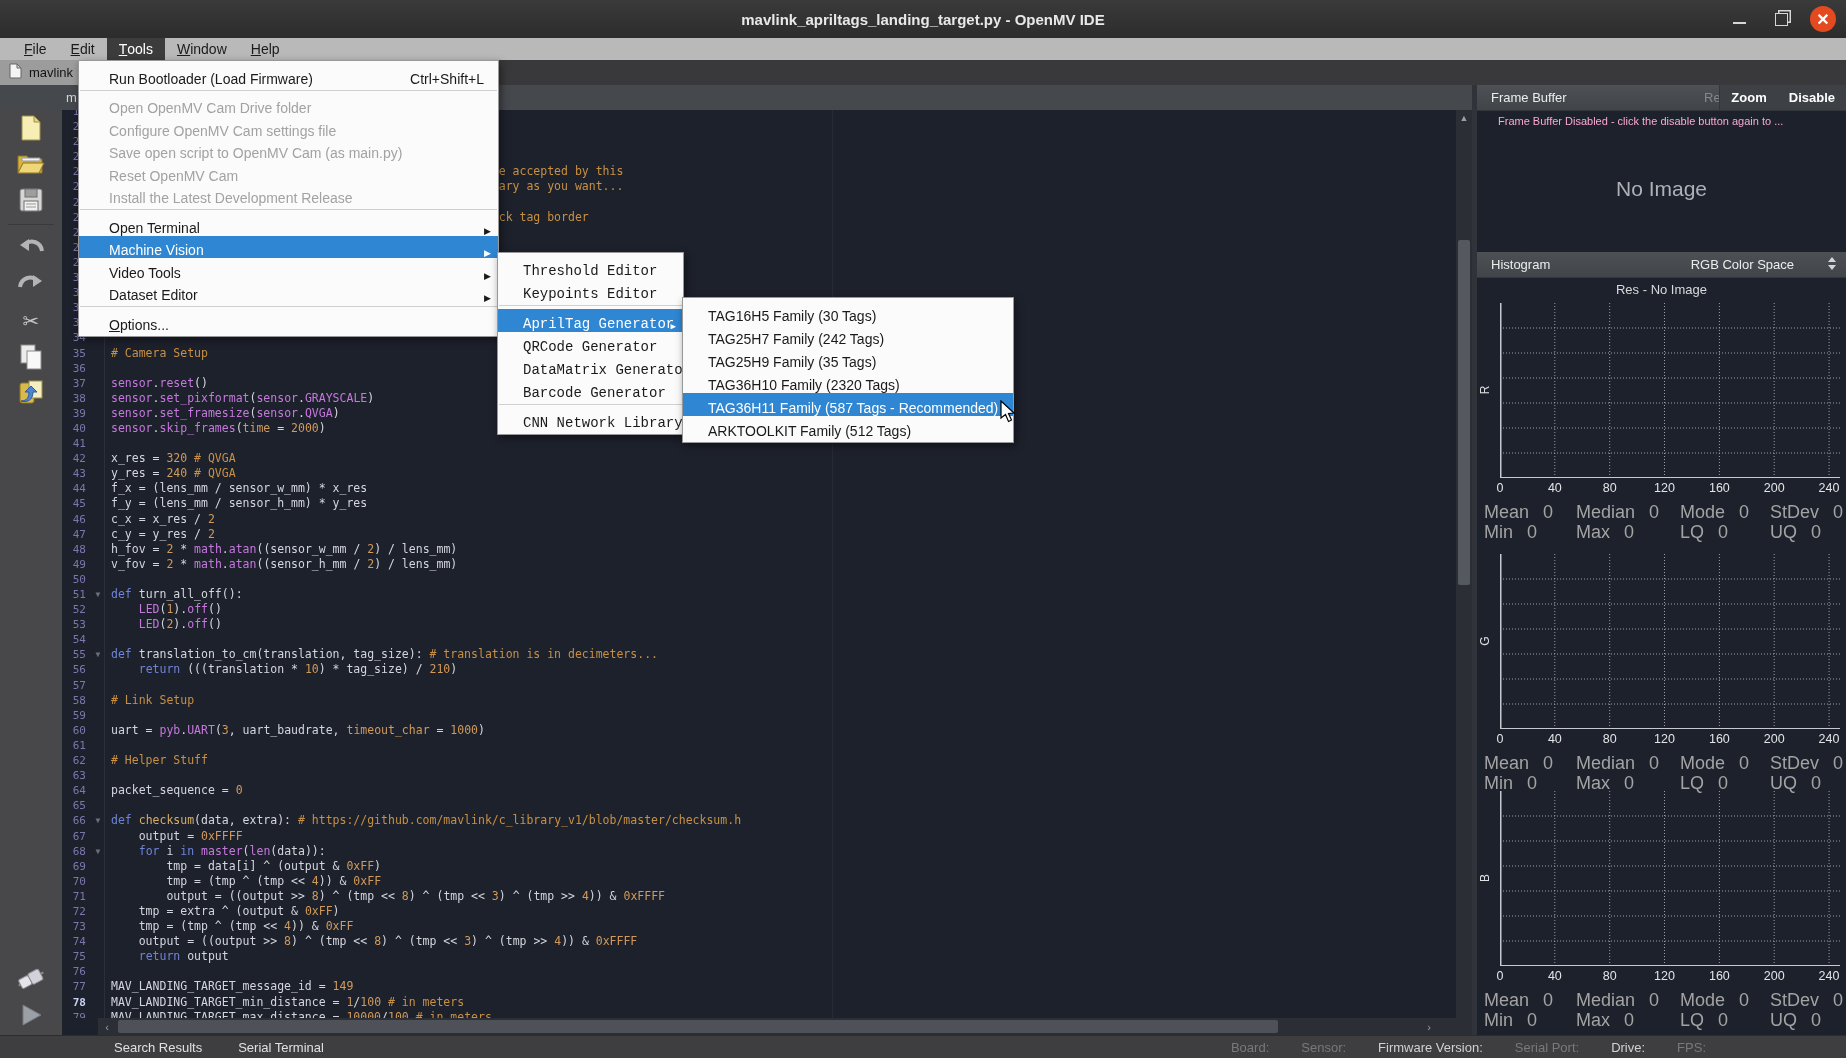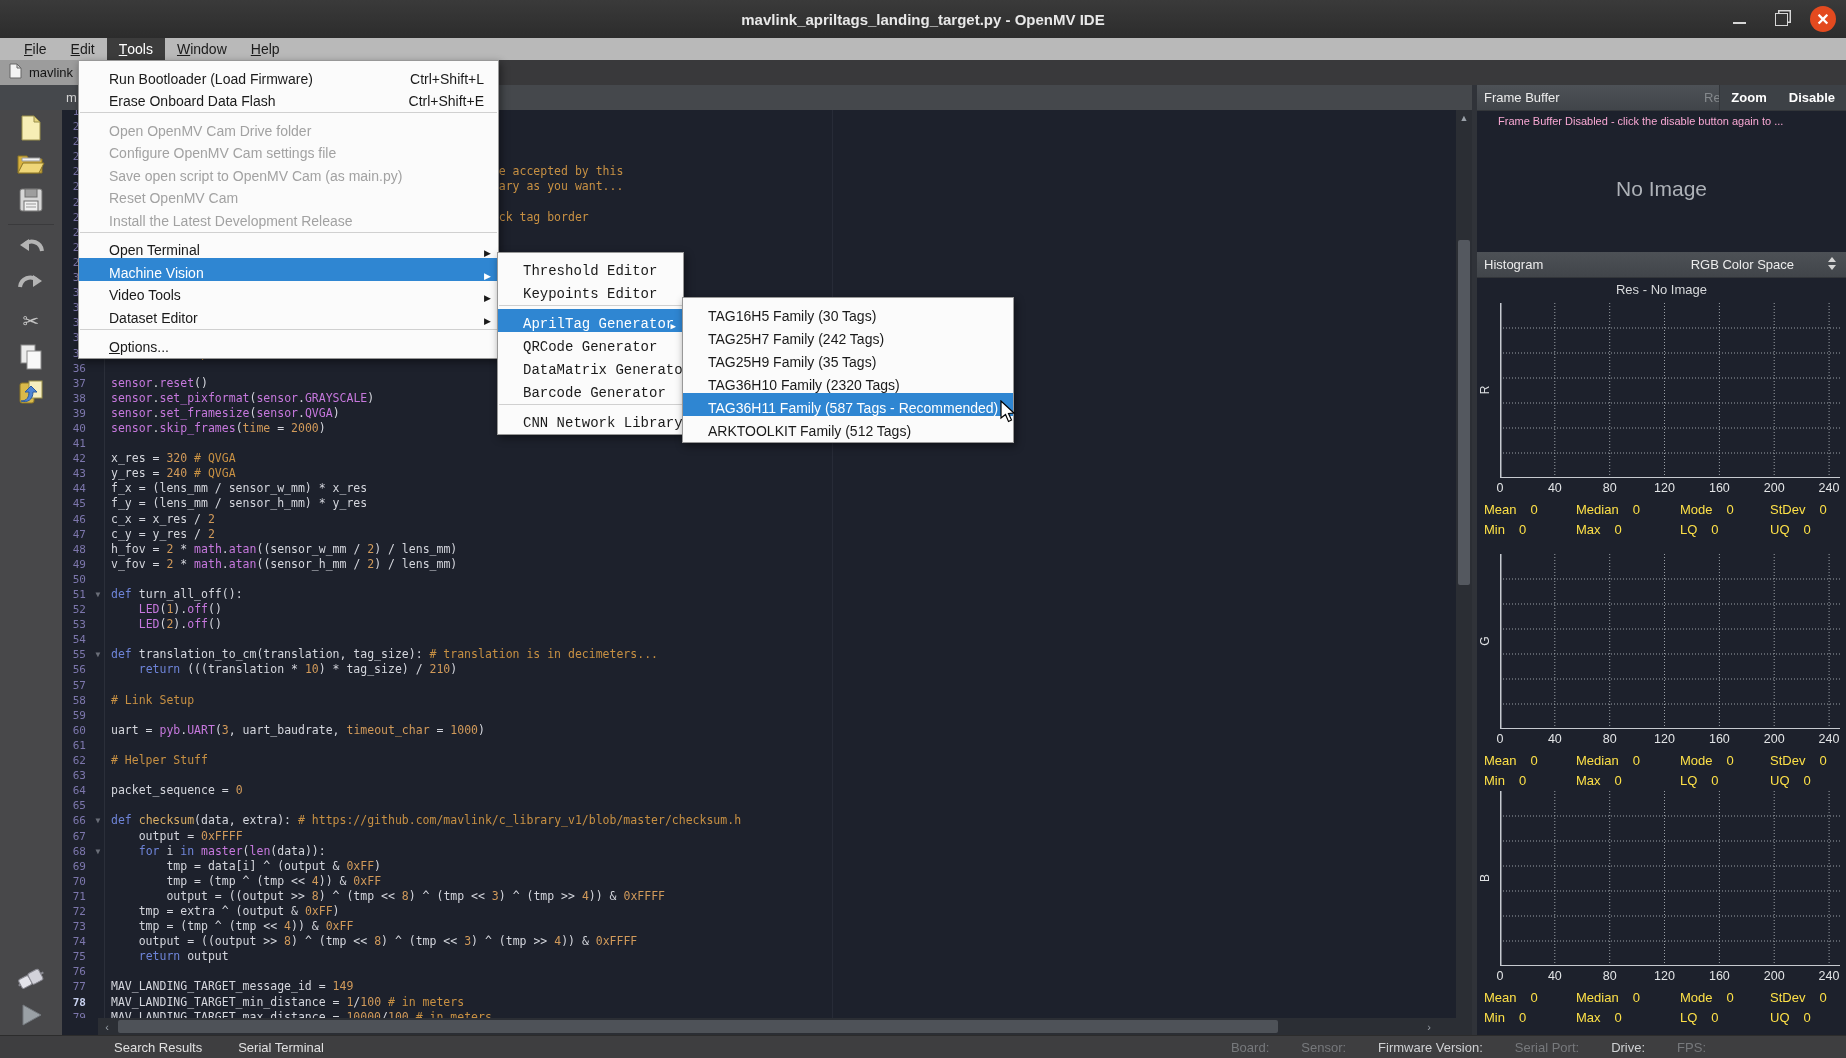--- a/index.html
+++ b/index.html
@@ -54,41 +54,41 @@
   #vthumb{position:absolute;left:2px;top:130px;width:12px;height:345px;background:#54585f;border-radius:2px;}
   #hscroll{position:absolute;left:98px;top:1018px;width:1340px;height:17px;background:#2b2e34;display:flex;align-items:center;}
   #hscroll .arr{width:18px;text-align:center;color:#9aa0a8;font-size:11px;}
   #hthumb{position:absolute;left:20px;top:2px;width:1160px;height:13px;background:#4e5258;border-radius:2px;}
   #hcorner{position:absolute;left:1438px;top:1018px;width:34px;height:17px;background:#2b2e34;}
   
   #rdivider{position:absolute;left:1472px;top:85px;width:5px;height:950px;background:#303339;}
   #rightpanel{position:absolute;left:1477px;top:85px;width:369px;height:950px;background:#1d212c;}
   .pheader{position:absolute;left:0;width:369px;height:25px;background:linear-gradient(#4d5156,#41454a);
     border-bottom:1px solid #33363a;display:flex;align-items:center;color:#ececec;font-size:13px;}
-  .pheader .ptitle{margin-left:7px;text-align:right;}
+  .pheader .ptitle{margin-left:14px;text-align:right;}
   #fb-header{top:0;}
   #fb-record{position:absolute;right:100px;color:#84888c;}
   #fb-btns{position:absolute;right:0;top:0;height:25px;display:flex;align-items:center;background:#3d4146;border-left:1px solid #33363a;}
   #fb-btns span{padding:0 11px;color:#fff;font-weight:bold;font-size:13px;}
   #fb-status{position:absolute;left:21px;top:30px;width:358px;color:#f9a8d4;font-size:11px;}
   #fb-noimage{position:absolute;left:0;top:92px;width:369px;text-align:center;color:#aeb2b8;font-size:21px;}
   #hist-header{top:167px;}
   #hist-colorspace{position:absolute;right:52px;color:#ececec;}
   .combo-arrows{position:absolute;right:10px;top:5px;}
   .combo-arrows i{display:block;width:0;height:0;border-left:4px solid transparent;border-right:4px solid transparent;}
   .combo-arrows i.up{border-bottom:5px solid #d6d6d6;margin-bottom:3px;}
   .combo-arrows i.dn{border-top:5px solid #d6d6d6;}
   #hist-res{position:absolute;left:0;top:197px;width:369px;text-align:center;color:#d8dadc;font-size:13px;}
   .hchan{position:absolute;left:0;width:369px;height:250px;}
   .hlabel{position:absolute;left:-2px;top:80px;width:20px;color:#dfe1e3;font-size:12px;transform:rotate(-90deg);text-align:center;}
   .hplot{position:absolute;left:23px;top:0;width:340px;height:175px;}
   .hticks{position:absolute;left:23px;top:178px;width:340px;height:16px;}
   .hticks span{position:absolute;transform:translateX(-50%);color:#e2e4e6;font-size:12.5px;}
   .hstats{position:absolute;left:7px;width:356px;height:20px;display:grid;grid-template-columns:92px 104px 90px auto;}
-  .hstats .hpair{display:flex;color:#fde047;font-size:13px;}
+  .hstats .hpair{display:flex;color:#a3a3a3;font-size:18px;}
   .hstats .hl{display:inline-block;}
   .hstats .hv{margin-left:14px;}
   .hs1{top:199px;} .hs2{top:219px;}
   
   #statusbar{position:absolute;left:0;top:1035px;width:1846px;height:23px;background:#3e3e40;
     border-top:1px solid #2c2c2c;display:flex;align-items:center;font-size:13px;}
   #statusbar .sb-left{display:flex;gap:36px;margin-left:114px;color:#e0e0e0;}
   #statusbar .sb-right{display:flex;gap:32px;margin-left:auto;margin-right:140px;}
   .sb-dim{color:#77797c;} .sb-bright{color:#cfd1d3;}
   
@@ -537,24 +537,20 @@
         <span class="sb-bright">Drive:</span>
         <span class="sb-dim">FPS:</span>
       </div>
   </div>
 
   <div id="menu-tools" class="menu">
       <div class="mitem">
         <span class="mlab">Run Bootloader (Load Firmware)</span>
         <span class="msc">Ctrl+Shift+L</span>
       </div>
-      <div class="mitem">
-        <span class="mlab">Erase Onboard Data Flash</span>
-        <span class="msc">Ctrl+Shift+E</span>
-      </div>
       <div class="msep"></div>
       <div class="mitem dis">
         <span class="mlab">Open OpenMV Cam Drive folder</span>
       </div>
       <div class="mitem dis">
         <span class="mlab">Configure OpenMV Cam settings file</span>
       </div>
       <div class="mitem dis">
         <span class="mlab">Save open script to OpenMV Cam (as main.py)</span>
       </div>

